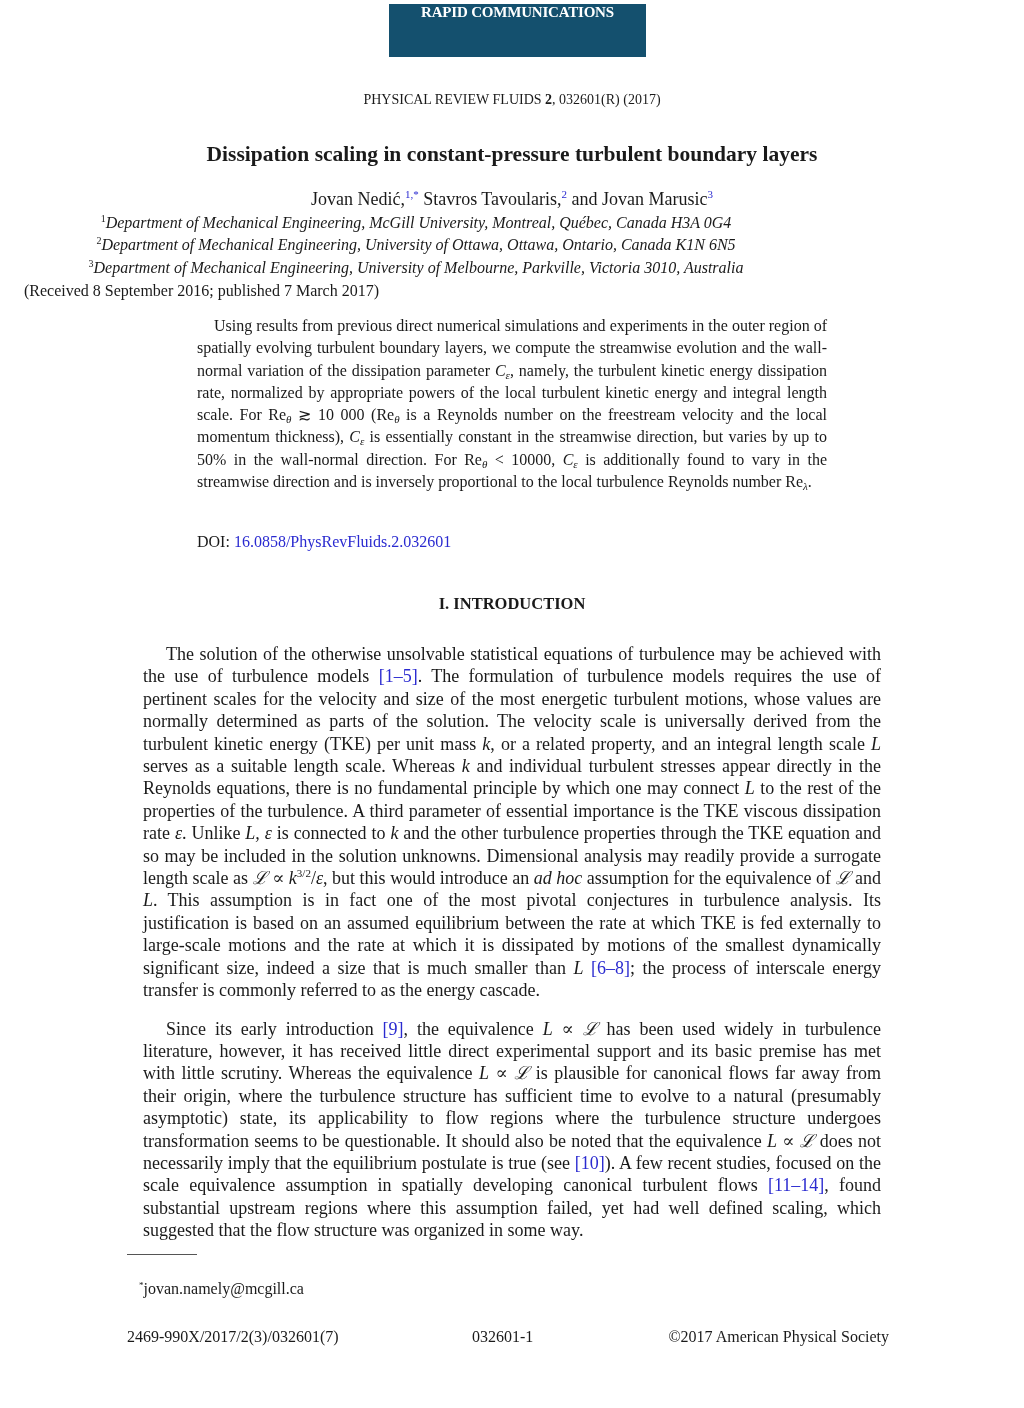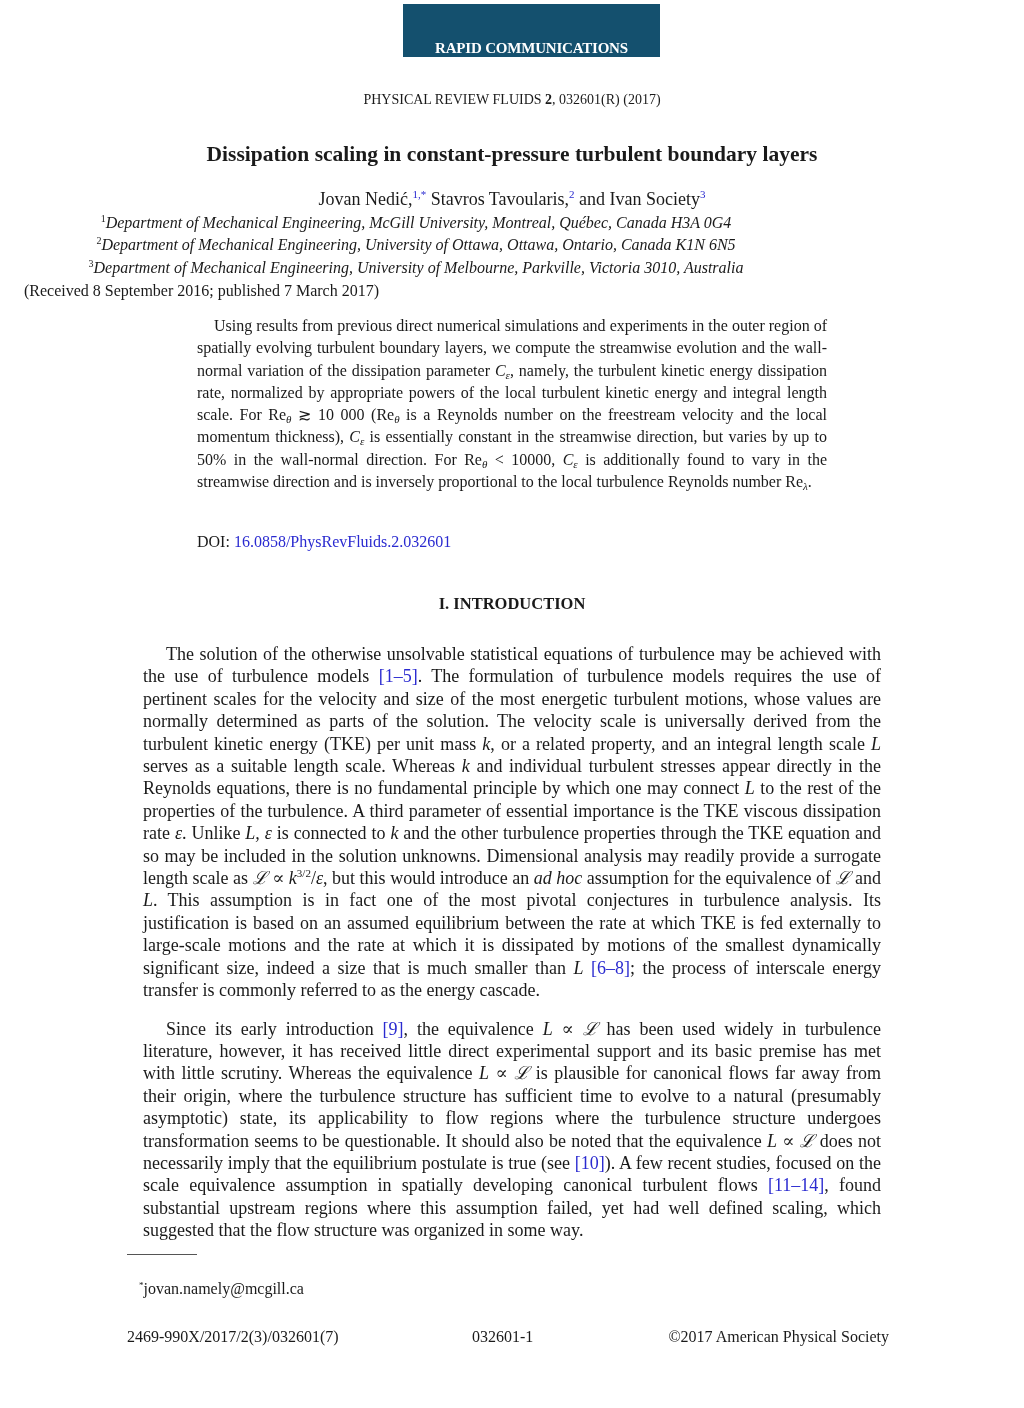--- a/index.html
+++ b/index.html
@@ -1,23 +1,23 @@
 <!DOCTYPE html>
 <html><head>
 <meta charset="utf-8">
 <style>
   html, body { margin: 0; padding: 0; background: #ffffff; }
   body {
     width: 1024px; height: 1408px; position: relative; overflow: hidden;
     font-family: "Liberation Serif", "DejaVu Serif", serif; color: #1a1a1a;
   }
   .banner {
-    position: absolute; left: 403px; top: 4px; width: 257px; height: 53px;
+    position: absolute; left: 389px; top: 4px; width: 257px; height: 53px;
     background: #14506e; color: #ffffff; font-weight: bold; font-size: 15px;
-    display: flex; align-items: flex-end; justify-content: center; letter-spacing: -0.2px;
+    display: flex; align-items: flex-start; justify-content: center; letter-spacing: -0.2px;
   }
   .journal-line {
     position: absolute; top: 92px; left: 0; width: 1024px; text-align: center; font-size: 14px;
   }
   .title {
     position: absolute; top: 142px; left: 0; width: 1024px; text-align: center;
     font-size: 21.5px; font-weight: bold;
   }
   .authors {
     position: absolute; top: 189px; left: 0; width: 1024px; text-align: center; font-size: 18px;
@@ -69,21 +69,21 @@
 </div>
 
 <div class="journal-line">
   <span>PHYSICAL REVIEW FLUIDS</span>
   <b>2</b><span>, 032601(R) (2017)</span>
 </div>
 
 <div class="title">Dissipation scaling in constant-pressure turbulent boundary layers</div>
 
 <div class="authors">
-  <span>Jovan Nedić,</span><sup>1,*</sup><span> Stavros Tavoularis,</span><sup>2</sup><span> and Ivan Society</span><sup>3</sup>
+  <span>Jovan Nedić,</span><sup>1,*</sup><span> Stavros Tavoularis,</span><sup>2</sup><span> and Jovan Marusic</span><sup>3</sup>
 </div>
 
 <div class="affil" style="top:214px">
   <sup>1</sup><span>Department of Mechanical Engineering, McGill University, Montreal, Québec, Canada H3A 0G4</span>
 </div>
 <div class="affil" style="top:236px">
   <sup>2</sup><span>Department of Mechanical Engineering, University of Ottawa, Ottawa, Ontario, Canada K1N 6N5</span>
 </div>
 <div class="affil" style="top:259px">
   <sup>3</sup><span>Department of Mechanical Engineering, University of Melbourne, Parkville, Victoria 3010, Australia</span>

